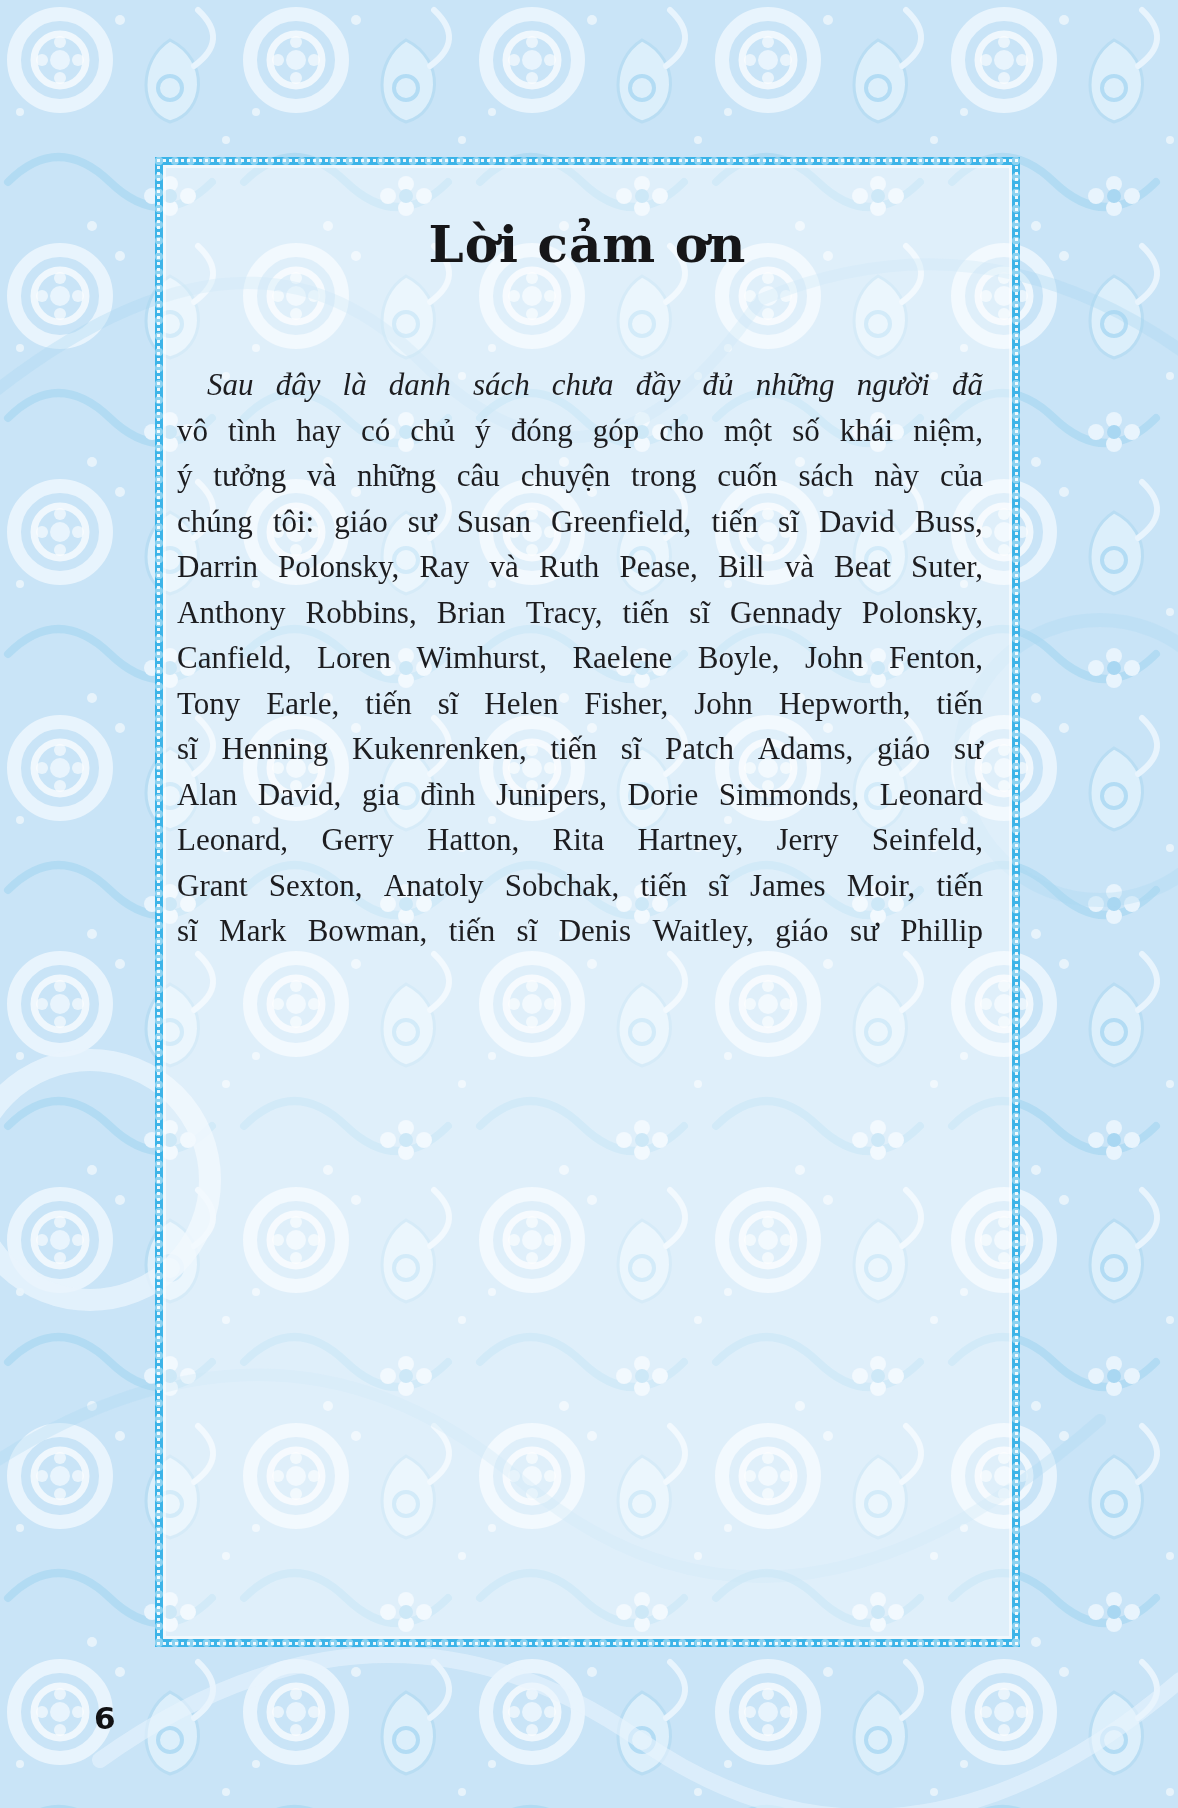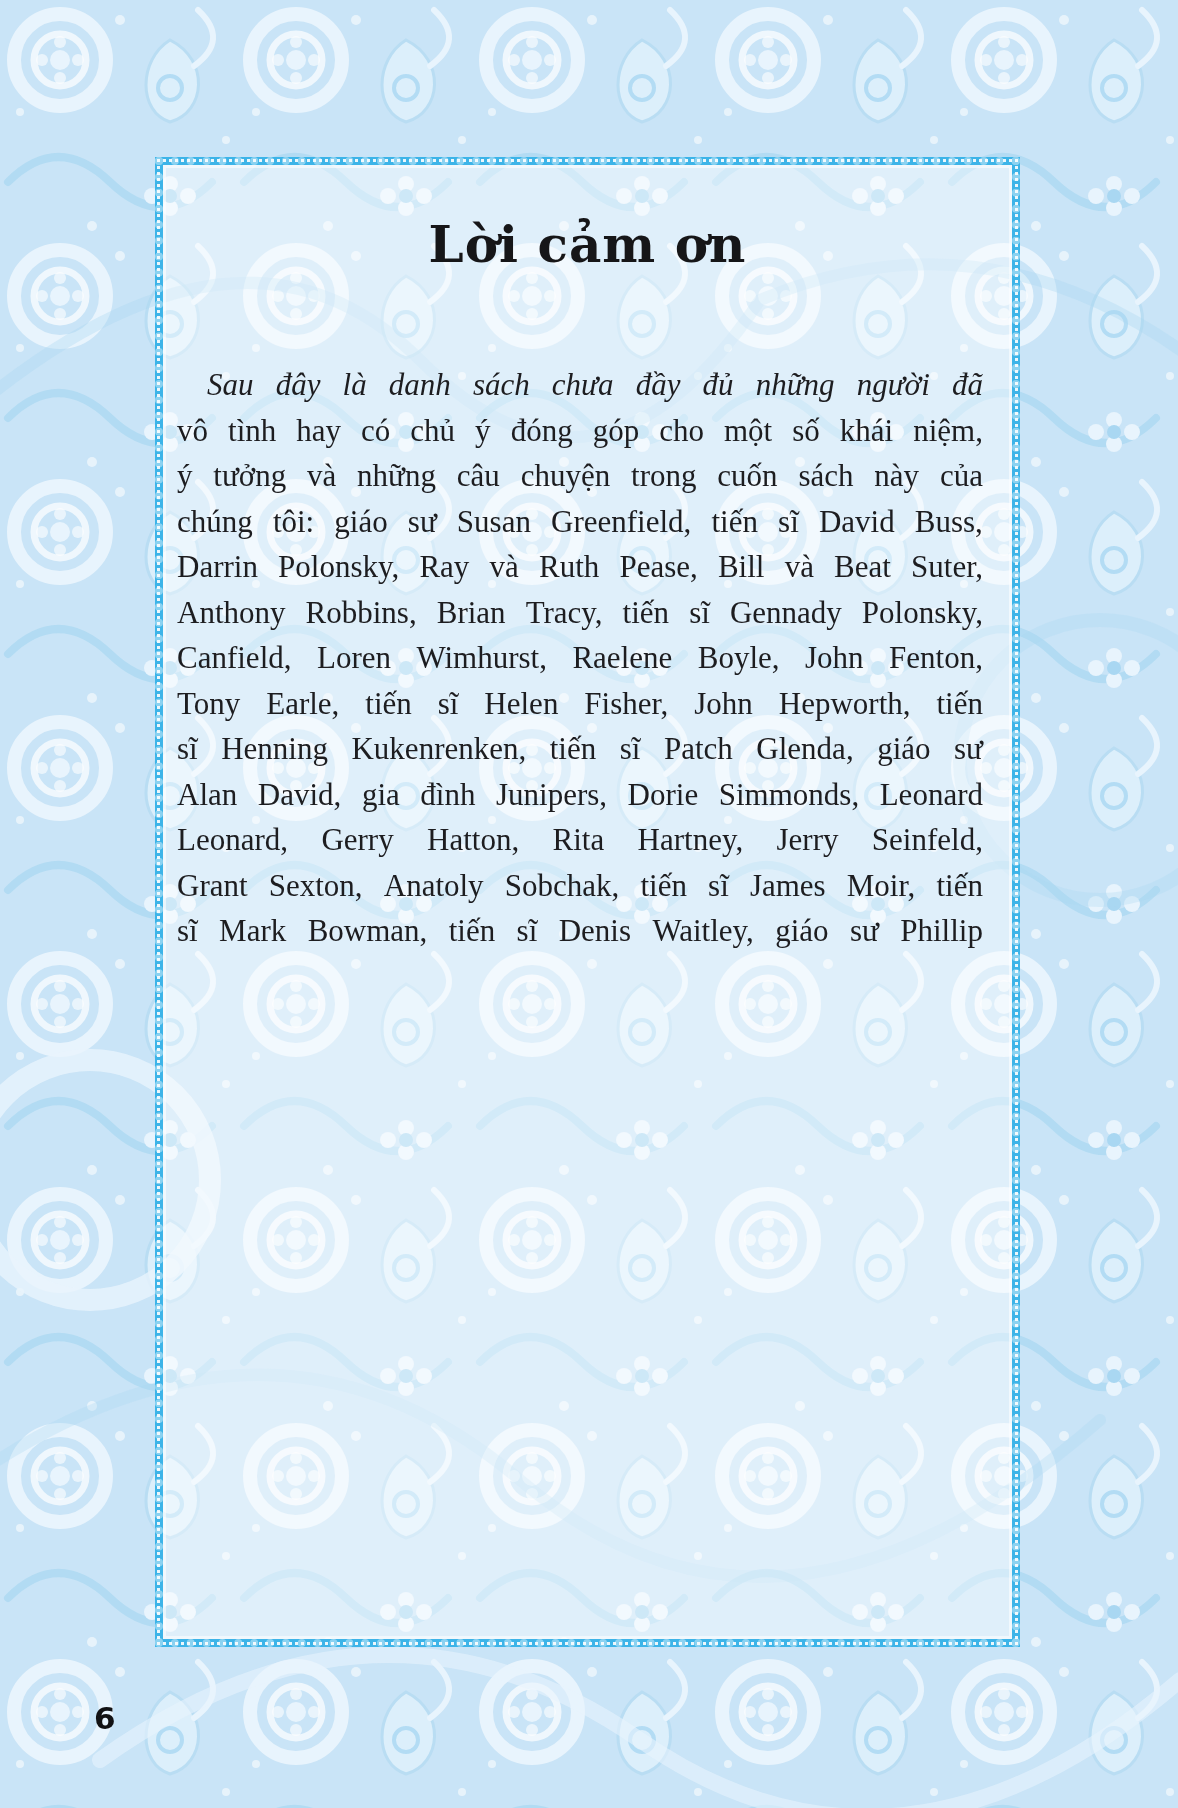--- a/index.html
+++ b/index.html
@@ -226,21 +226,21 @@
         <span>Hepworth,</span>
         <span>tiến</span>
       </div>
       <div class="para-line">
         <span>sĩ</span>
         <span>Henning</span>
         <span>Kukenrenken,</span>
         <span>tiến</span>
         <span>sĩ</span>
         <span>Patch</span>
-        <span>Glenda,</span>
+        <span>Adams,</span>
         <span>giáo</span>
         <span>sư</span>
       </div>
       <div class="para-line">
         <span>Alan</span>
         <span>David,</span>
         <span>gia</span>
         <span>đình</span>
         <span>Junipers,</span>
         <span>Dorie</span>

